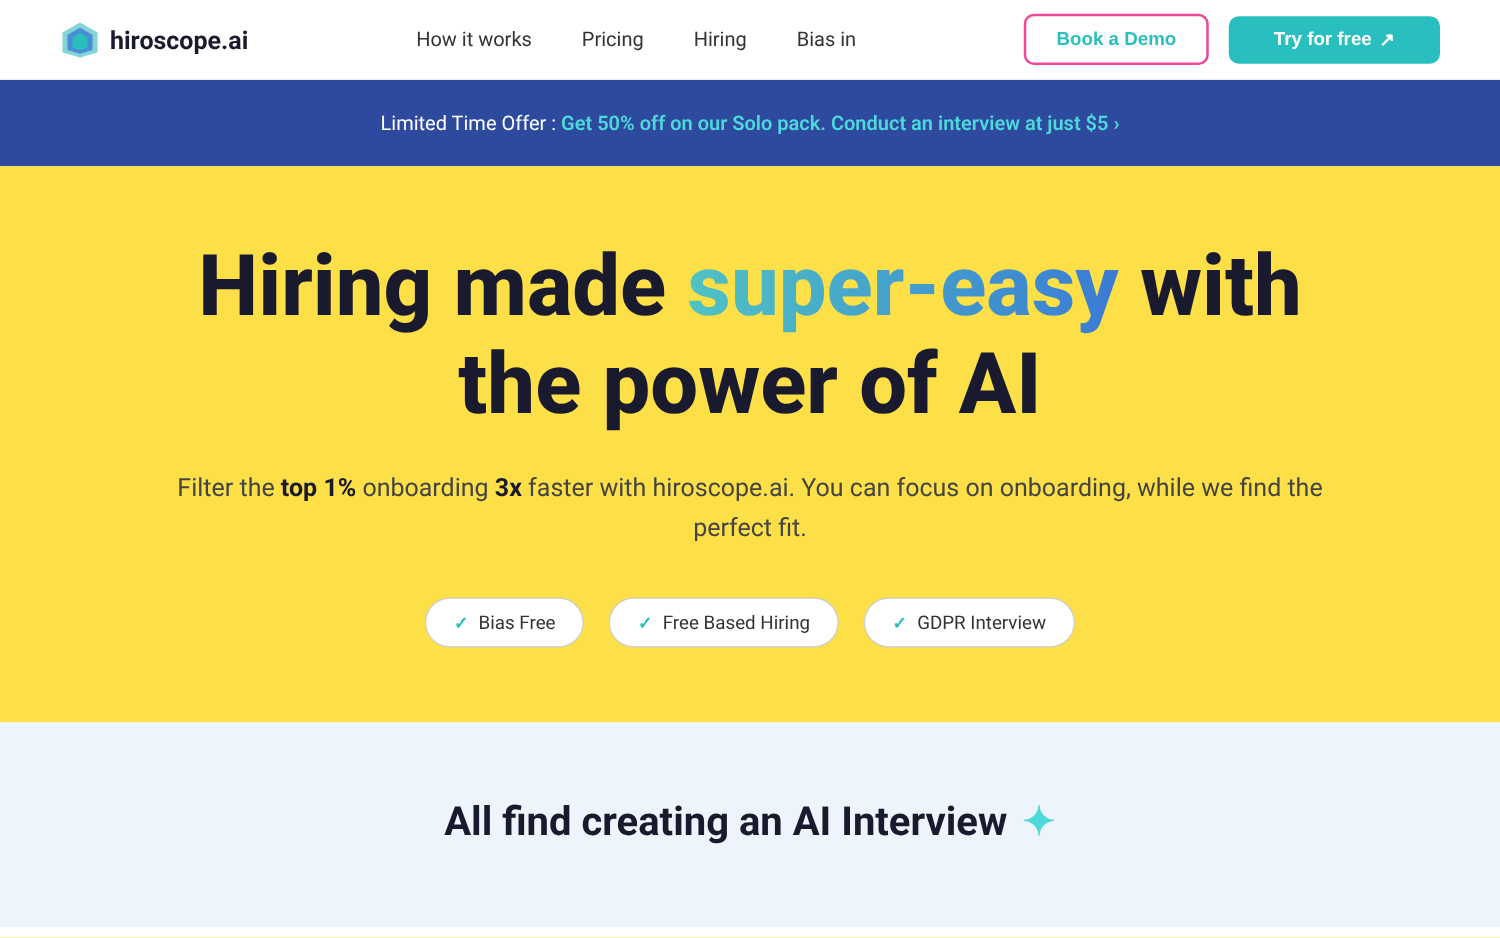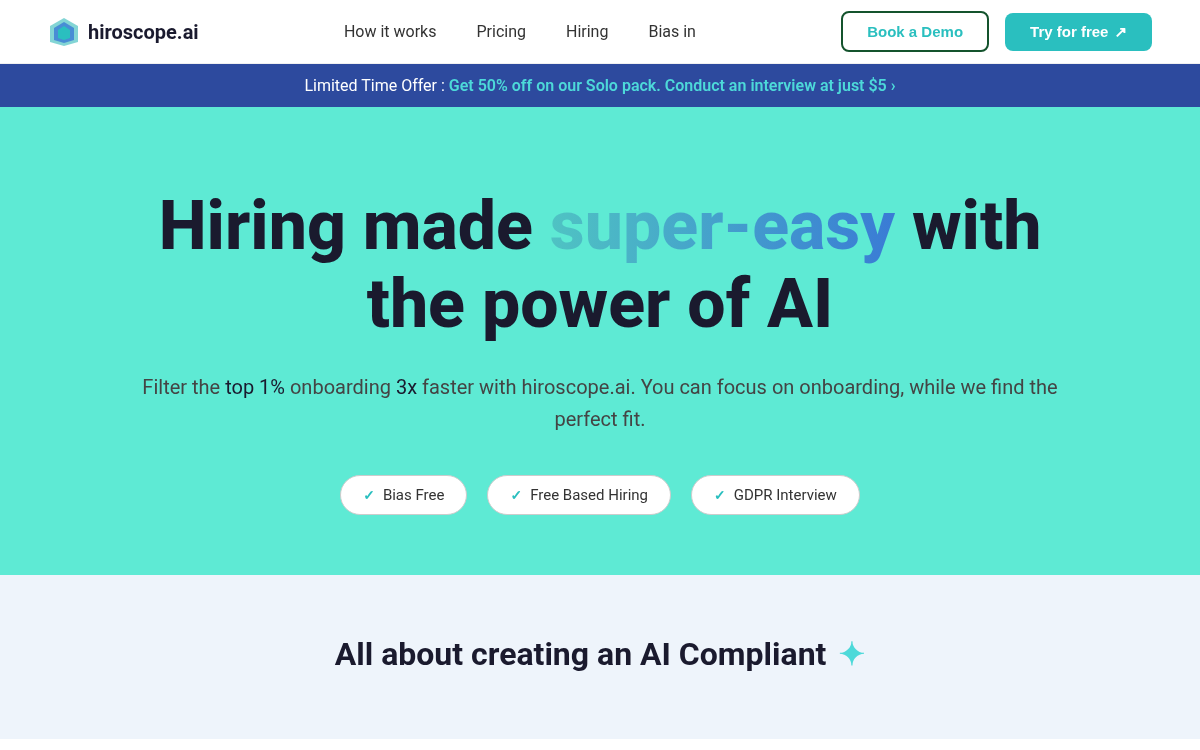--- a/index.html
+++ b/index.html
@@ -41,65 +41,65 @@
       text-decoration: none;
       cursor: pointer;
     }
     .nav-actions {
       display: flex;
       align-items: center;
       gap: 16px;
     }
     .btn-book-demo {
       padding: 10px 24px;
-      border: 2px solid #14532d;
+      border: 2px solid #ec4899;
       border-radius: 8px;
       background: #fff;
       color: #2abfbf;
       font-size: 15px;
       font-weight: 600;
       cursor: pointer;
     }
     .btn-try-free {
       display: flex;
       align-items: center;
       gap: 6px;
-      padding: 10px 25px;
+      padding: 10px 36px;
       background: #2abfbf;
       border: none;
       border-radius: 8px;
       color: #fff;
       font-size: 15px;
       font-weight: 600;
       cursor: pointer;
     }
 
     
     .banner {
       background: #2d4a9e;
-      padding: 12px;
+      padding: 25px;
       text-align: center;
       color: #fff;
       font-size: 16px;
     }
     .banner-highlight {
       color: #4dd9d9;
       font-weight: 600;
       cursor: pointer;
     }
     .banner-arrow {
       color: #4dd9d9;
       font-weight: 700;
     }
 
     
     .hero {
       text-align: center;
-      padding: 80px 120px 60px;
-      background: #5eead4;
+      padding: 57px 120px 60px;
+      background: #fde047;
     }
     .hero-title {
       font-size: 68px;
       font-weight: 800;
       line-height: 1.15;
       color: #1a1a2e;
       margin-bottom: 28px;
     }
     .hero-title-highlight {
       background: linear-gradient(90deg, #4fc3c3 0%, #3a7bd5 100%);
@@ -108,21 +108,21 @@
       background-clip: text;
     }
     .hero-subtitle {
       font-size: 20px;
       color: #444;
       line-height: 1.6;
       margin-bottom: 40px;
     }
     .hero-subtitle strong {
       color: #1a1a2e;
-      font-weight: 400;
+      font-weight: 700;
     }
     .badges {
       display: flex;
       justify-content: center;
       gap: 20px;
       flex-wrap: wrap;
     }
     .badge {
       display: flex;
       align-items: center;
@@ -219,16 +219,16 @@
     </div>
     <div class="badge">
       <span class="badge-check">✓</span>
       <span>GDPR Interview</span>
     </div>
   </div>
 </section>
 
 <section class="section-ai">
   <h2 class="section-ai-title">
-    <span>All about creating an AI Compliant</span>
+    <span>All find creating an AI Interview</span>
     <span class="sparkle-icon">✦</span>
   </h2>
 </section>
 
 </body></html>

